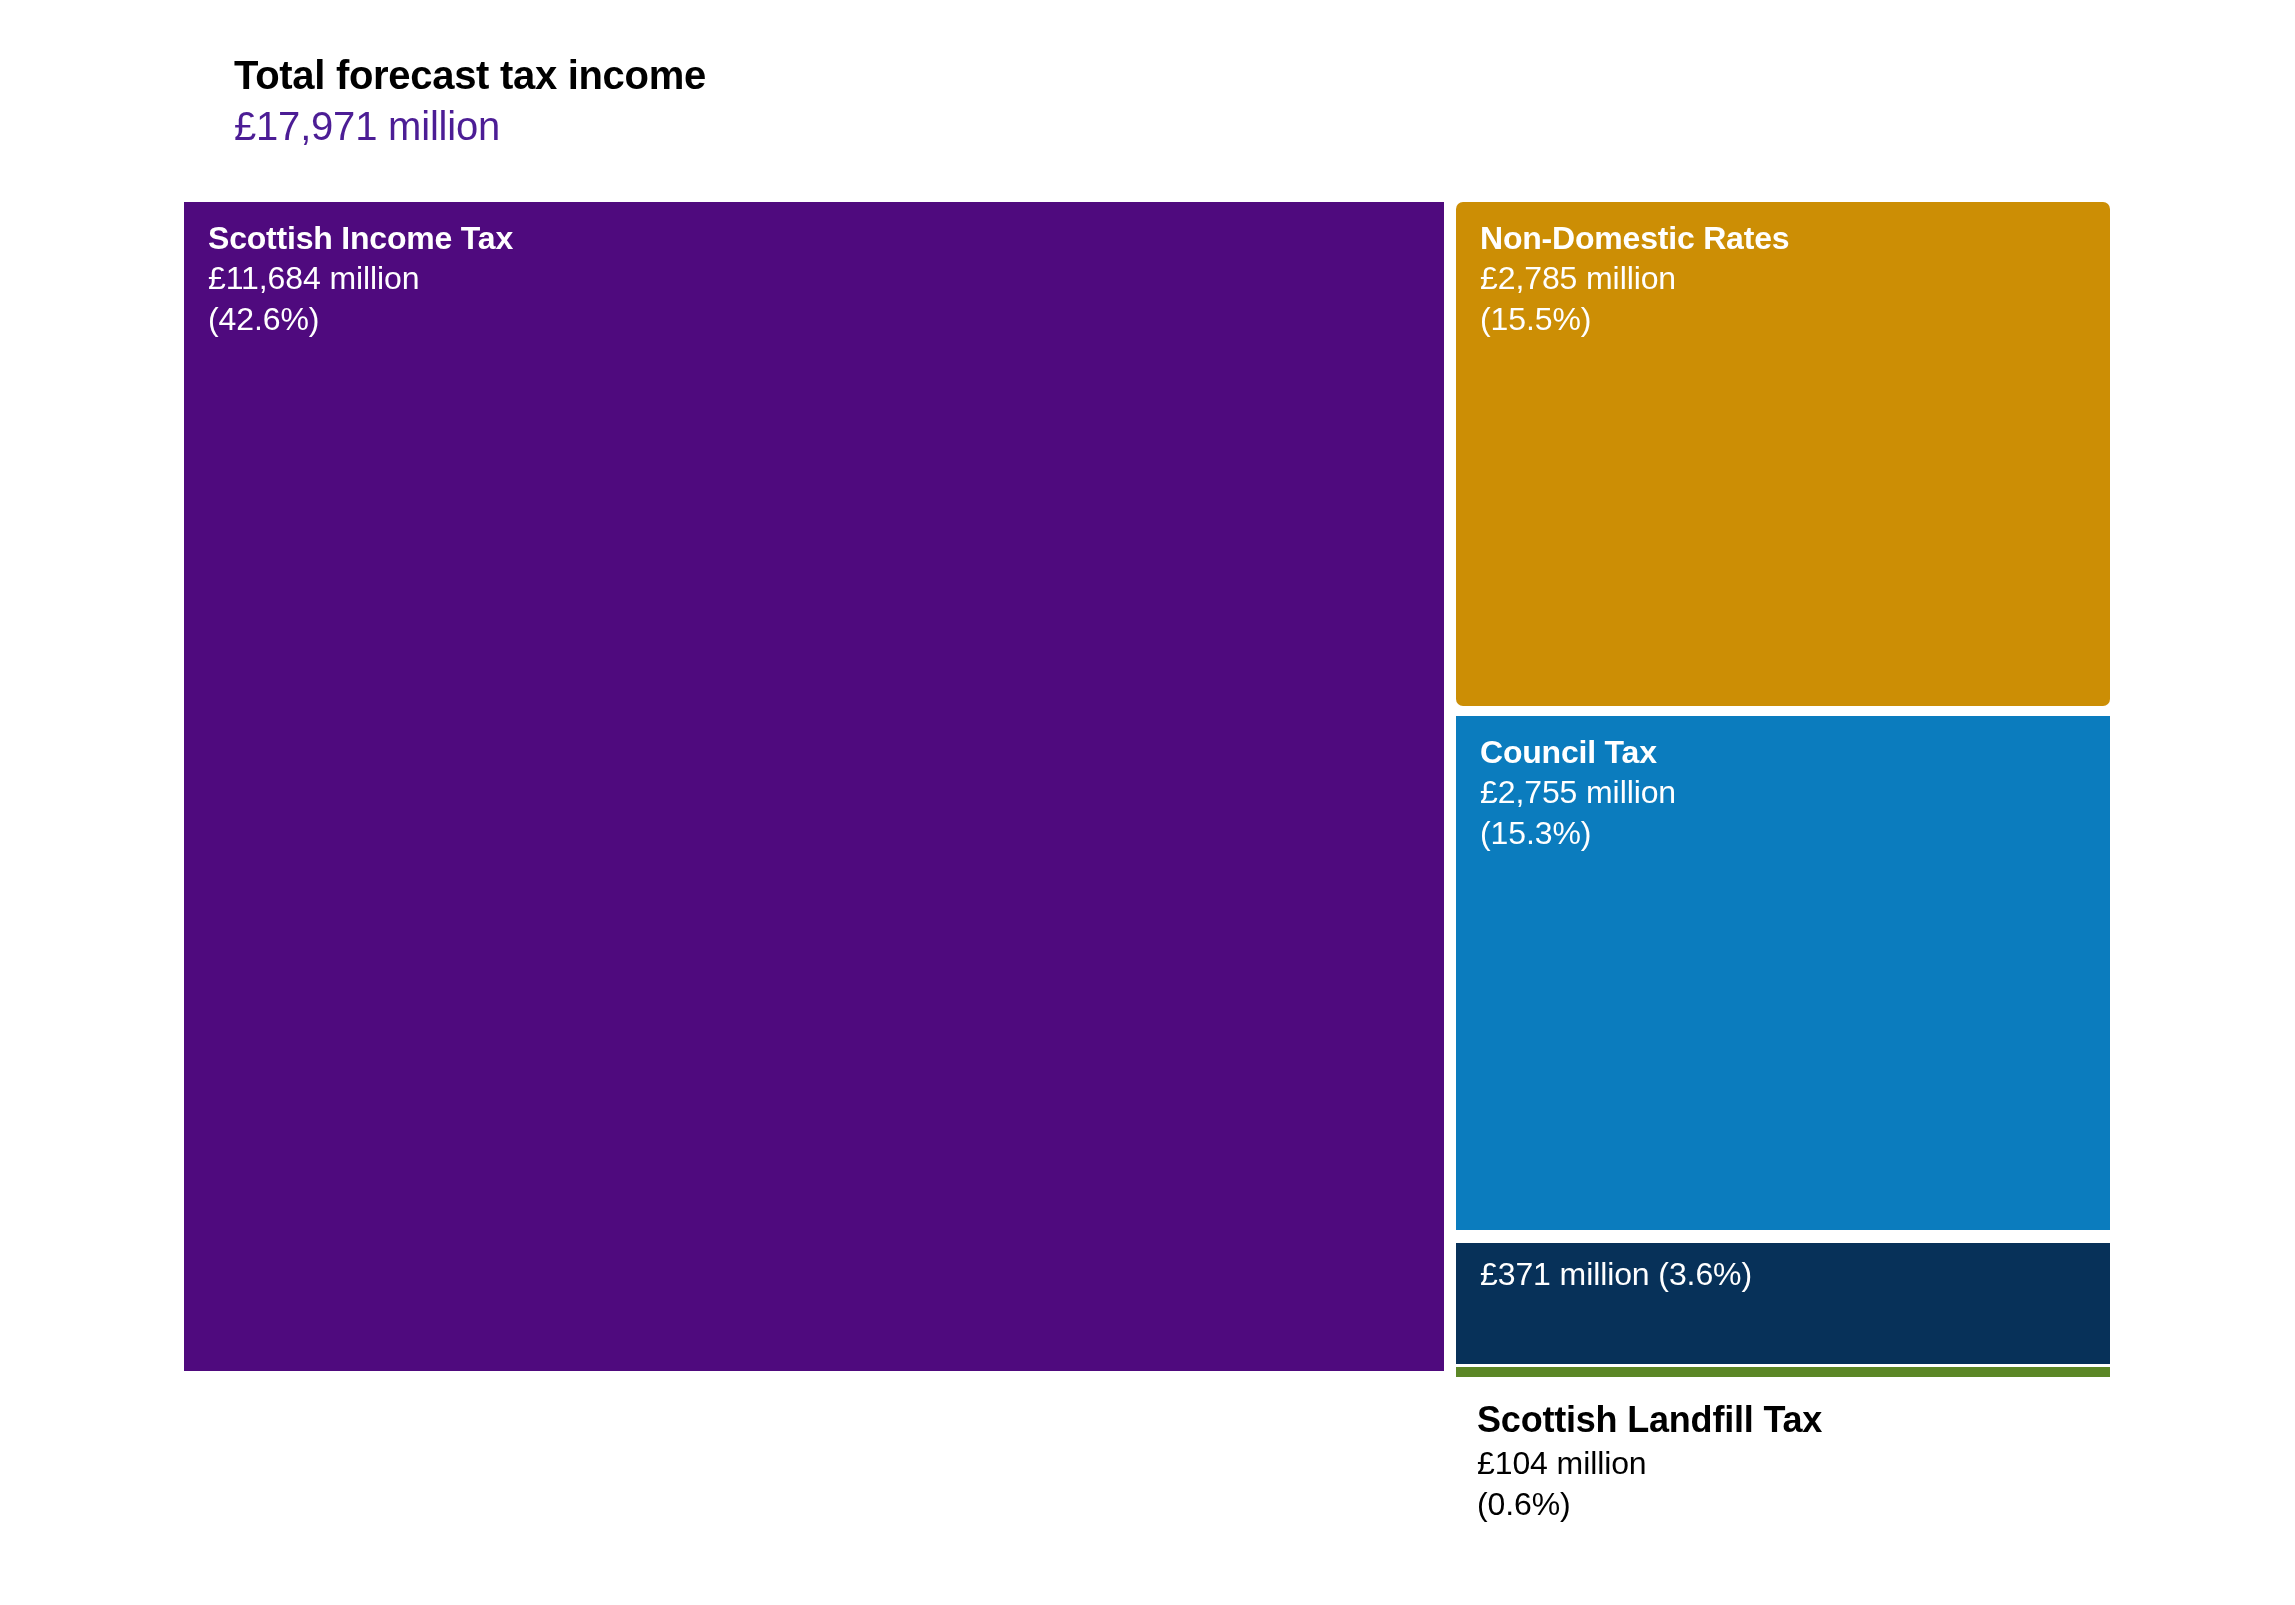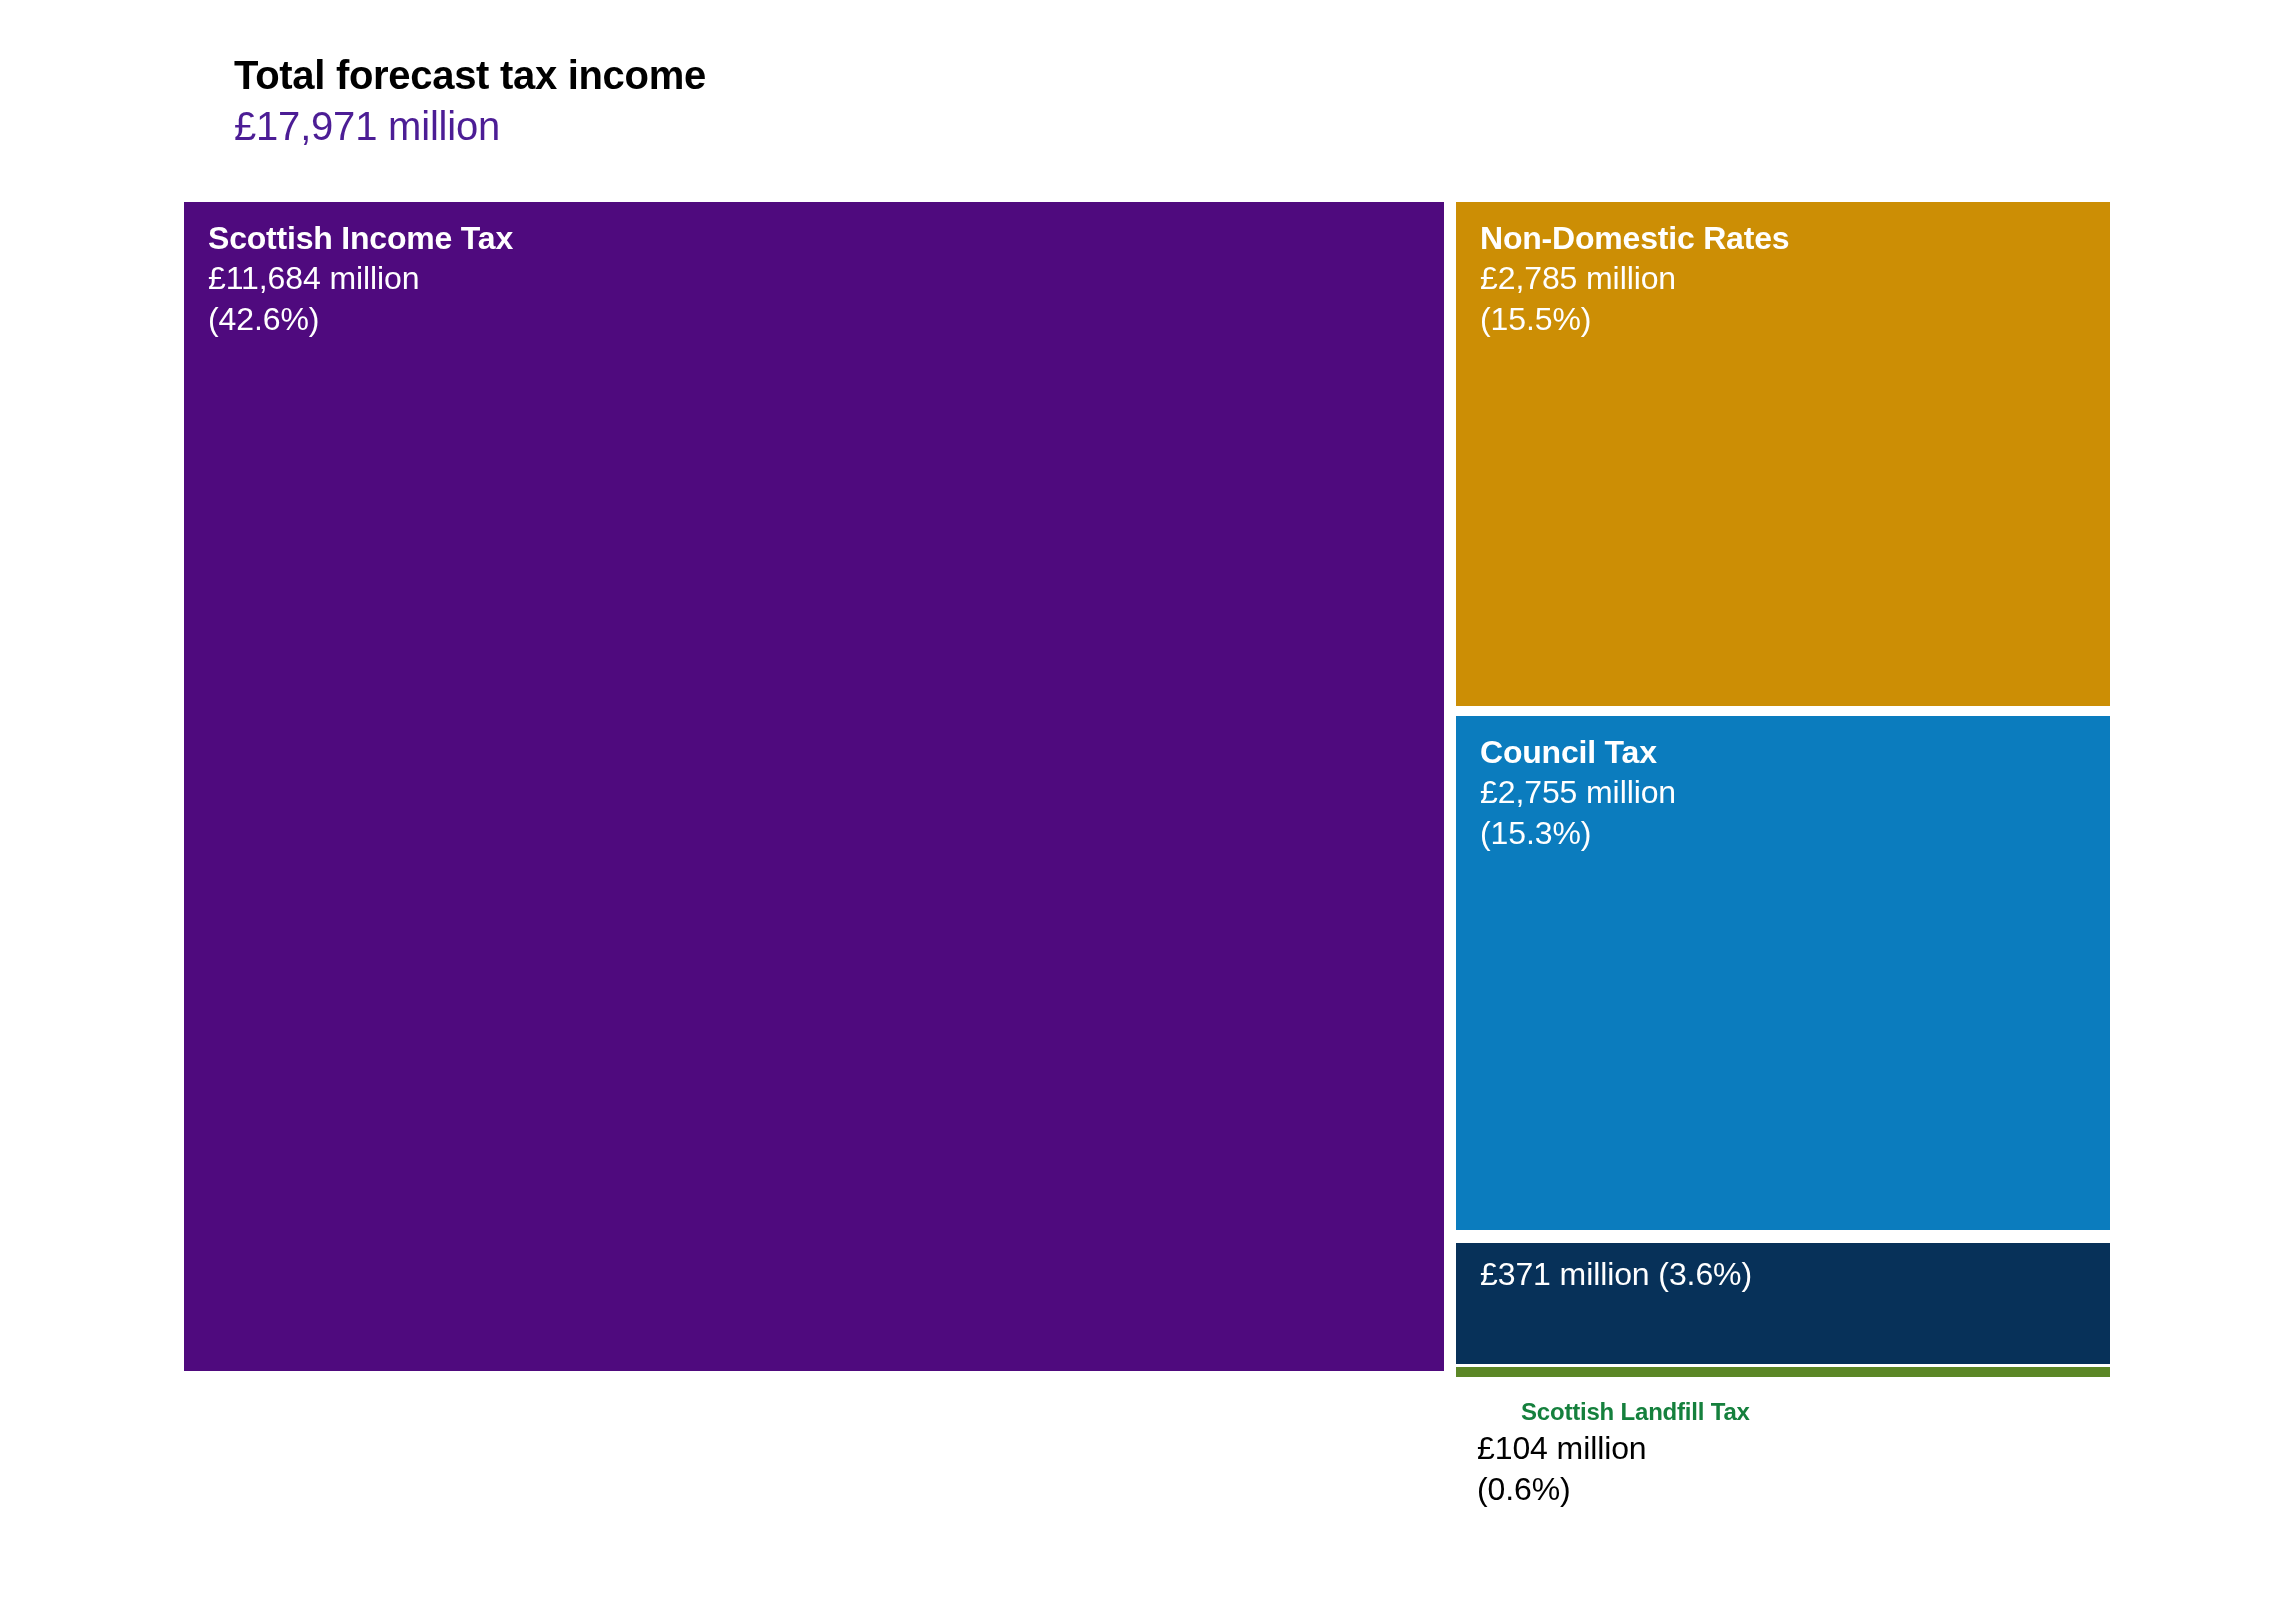--- a/index.html
+++ b/index.html
@@ -82,45 +82,44 @@
     white-space: nowrap;
   }
   .tile.light-text .tile-label,
   .tile.light-text .tile-value,
   .tile.light-text .tile-pct {
     color: #ffffff;
   }
 
   
   #tile-scottish-income-tax { left: 0px;    top: 0px;   width: 1260px; height: 1169px; }
-  #tile-non-domestic-rates  { left: 1272px; top: 0px;   width: 654px;  height: 504px;  }
+  #tile-non-domestic-rates  { left: 1272px; top: 0px;   width: 654px;  height: 504px; border-radius: 7px;  }
   #tile-council-tax         { left: 1272px; top: 514px; width: 654px;  height: 514px;  }
   #tile-lbtt                { left: 1272px; top: 1041px;width: 654px;  height: 121px;  }
   #tile-scottish-landfill-tax { left: 1272px; top: 1165px; width: 654px; height: 9.5px; }
 
   
   #tile-lbtt .tile-text { top: 12px; }
   #tile-lbtt .tile-label { line-height: 1.22; }
   #tile-lbtt .tile-value { line-height: 1.22; }
 
   
   #external-label {
     position: absolute;
     left: 1477px;
     top: 1397px;
     width: 775px;
   }
   #external-label .tile-label {
-    font-size: 24px;
+    font-size: 36px;
     font-weight: 700;
     letter-spacing: -0.2px;
     line-height: 1.28;
-    color: #15803d;
+    color: #000000;
     white-space: nowrap;
-    margin-left: 44px;
   }
   #external-label .tile-value,
   #external-label .tile-pct {
     font-size: 32px;
     font-weight: 400;
     letter-spacing: -0.1px;
     line-height: 1.28;
     color: #000000;
     white-space: nowrap;
   }

